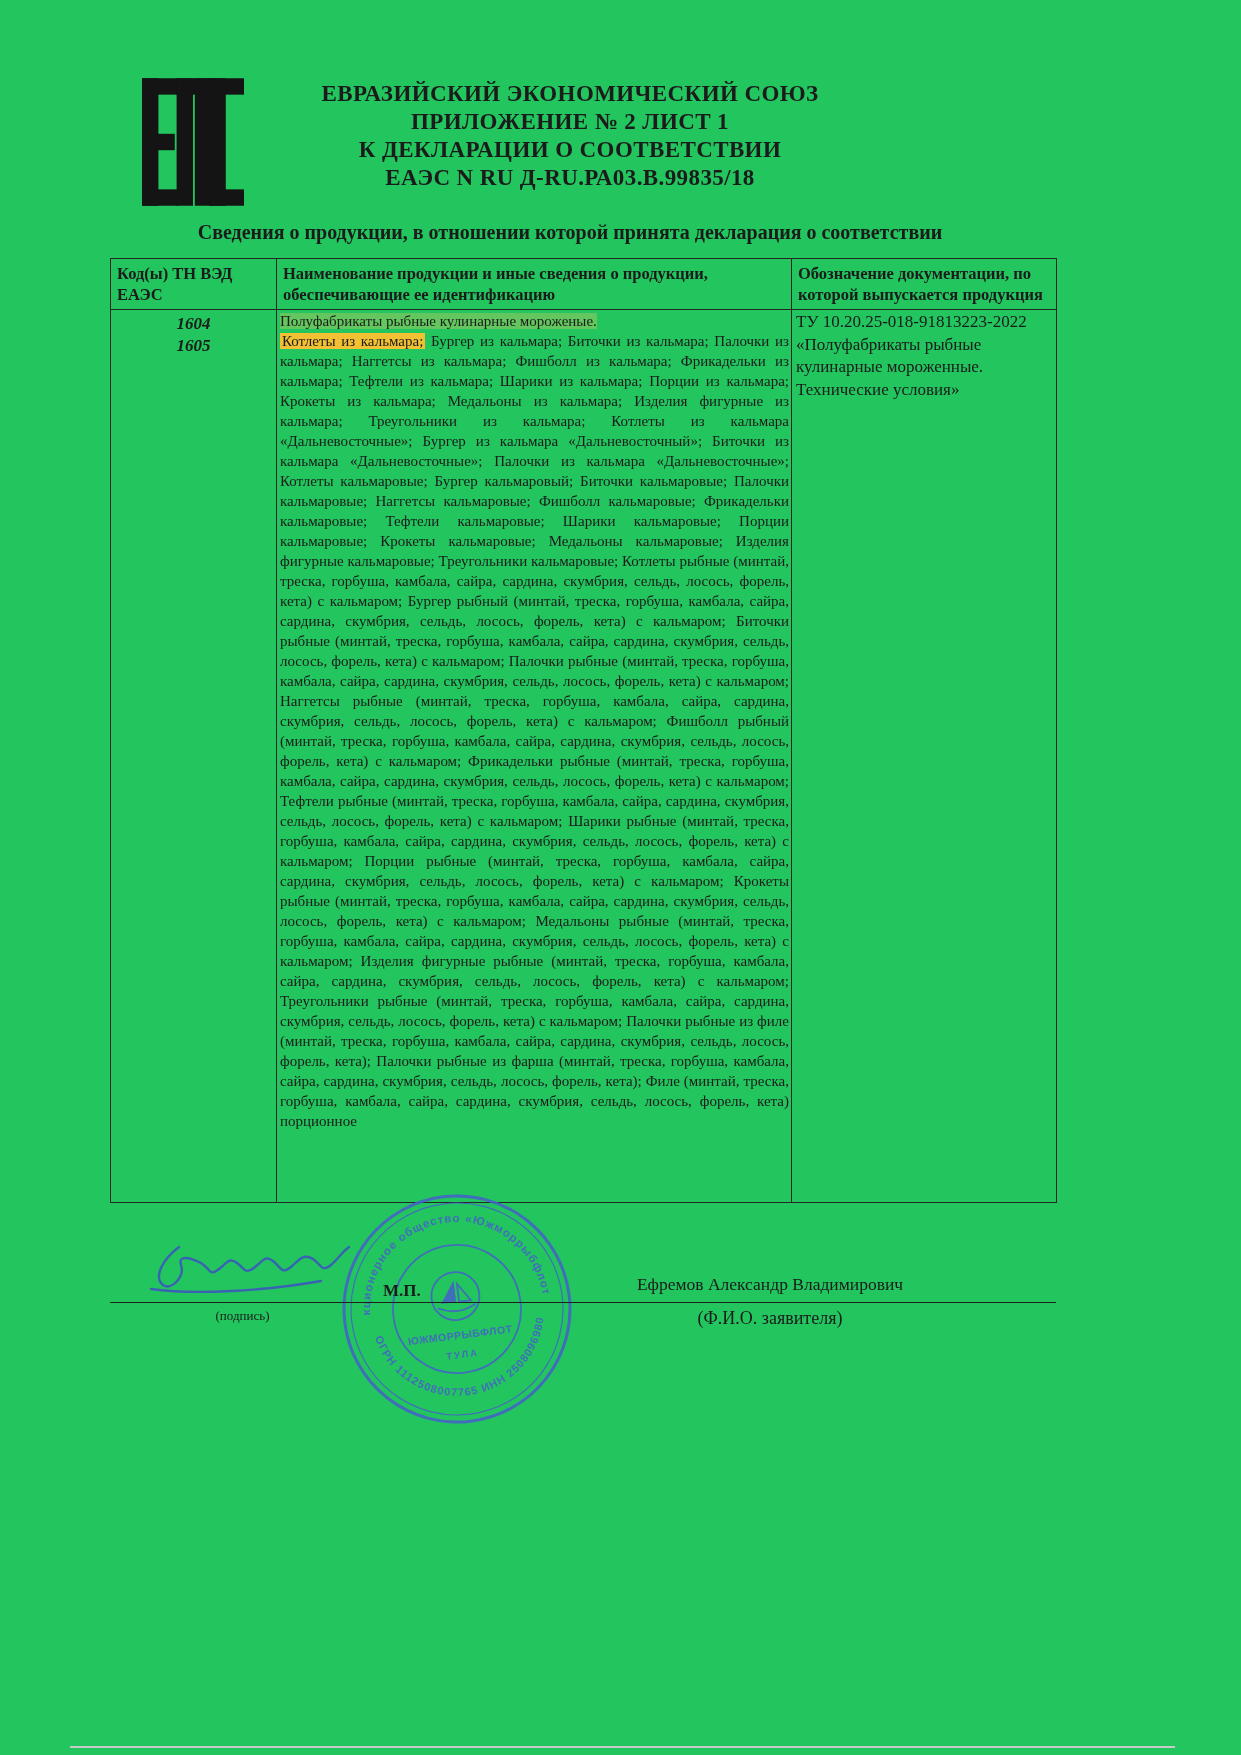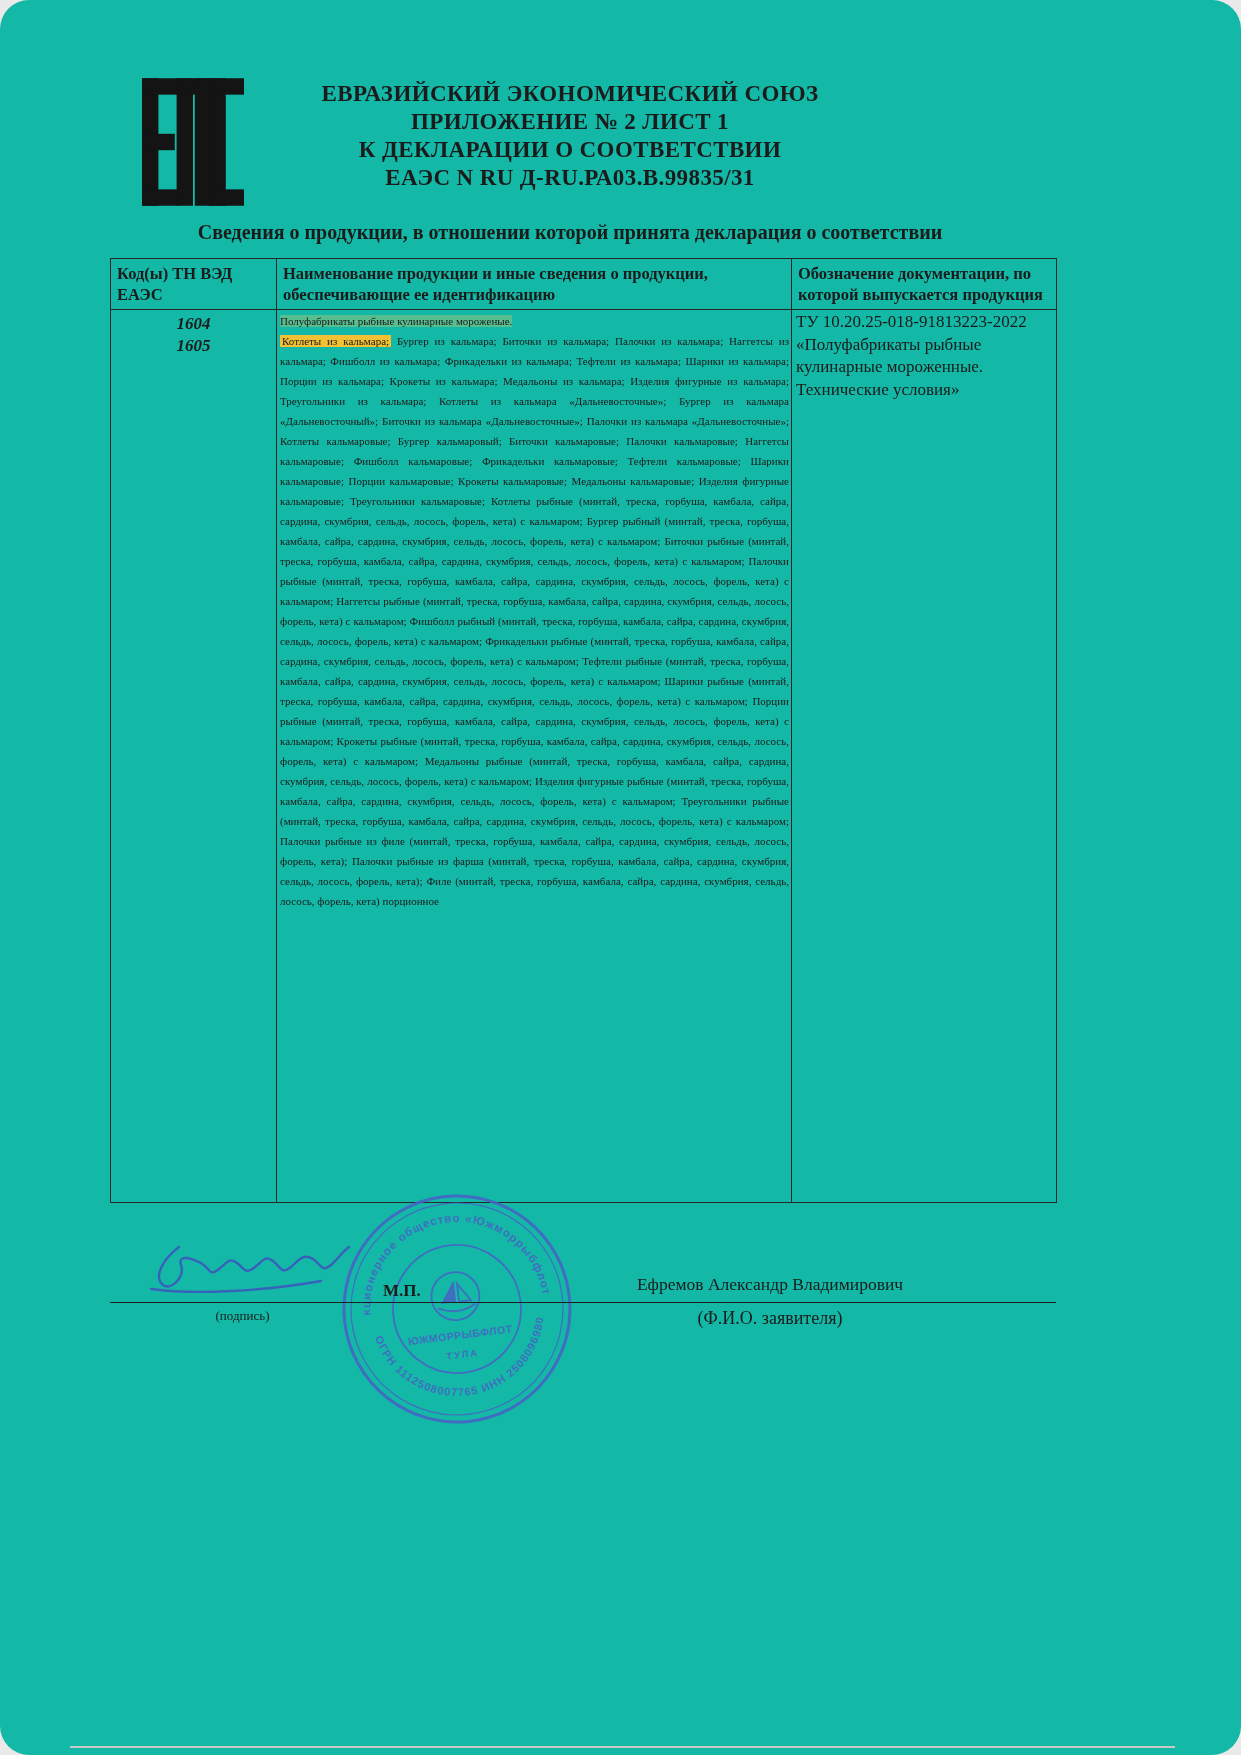--- a/index.html
+++ b/index.html
@@ -1,25 +1,24 @@
 <!DOCTYPE html>
 <html><head>
 <meta charset="utf-8">
 <style>
   * { margin:0; padding:0; box-sizing:border-box; }
   html,body { background:#e9e9e9; }
   .sheet {
     position:relative;
     width:1241px; height:1755px;
     margin:0 auto;
-    background:#14b8a6;
+    background:#22c55e;
     font-family:"Liberation Serif", serif;
     color:#1b1b1b;
     overflow:hidden;
-    border-radius:29px;
   }
   .eac-logo { position:absolute; left:142px; top:76px; width:102px; height:132px; }
   .doc-header {
     position:absolute; left:255px; top:80px; width:630px;
     text-align:center; font-weight:bold; font-size:23px; line-height:28px;
     letter-spacing:0.4px;
   }
   .doc-subtitle {
     position:absolute; left:90px; top:221px; width:960px;
     text-align:center; font-weight:bold; font-size:20px;
@@ -35,21 +34,21 @@
   .products-table th {
     font-size:16.5px; line-height:21px; padding:4px 6px;
     vertical-align:middle; text-align:left; font-weight:bold;
   }
   .products-table td { vertical-align:top; }
   .codes-cell {
     text-align:center; font-weight:bold; font-size:17px;
     padding-top:3px; line-height:22px;font-style:italic;
   }
   .product-cell {
-    font-size:11px; line-height:20px;
+    font-size:15px; line-height:20px;
     padding:1px 2px 1px 3px; text-align:justify; height:893px;
   }
   .doc-cell { font-size:17px; line-height:22.5px; padding:1px 2px 1px 4px;margin-top:20px; }
   mark.hl { background:#f1c033; color:inherit; padding:0 2px; }
   .intro-tint { background:rgba(236,201,96,0.32); }
   .sig-line { position:absolute; left:110px; top:1302px; width:946px; border-top:1.7px solid #1f1f1f; }
   .caption-sign { position:absolute; left:150px; top:1308px; width:185px; text-align:center; font-size:13px; }
   .caption-name { position:absolute; left:585px; top:1308px; width:370px; text-align:center; font-size:18px; }
   .applicant-name { position:absolute; left:585px; top:1274px; width:370px; text-align:center; font-size:17.5px; }
   .mp-label { position:absolute; left:383px; top:1281px; font-weight:bold; font-size:17px; }
@@ -79,21 +78,21 @@
         <rect x="74" y="0" width="38" height="18"></rect>
         <rect x="74" y="122" width="38" height="18"></rect>
       </g>
     </svg>
   </div>
 
   <div class="doc-header">
     <div>ЕВРАЗИЙСКИЙ ЭКОНОМИЧЕСКИЙ СОЮЗ</div>
     <div>ПРИЛОЖЕНИЕ № 2 ЛИСТ 1</div>
     <div>К ДЕКЛАРАЦИИ О СООТВЕТСТВИИ</div>
-    <div>ЕАЭС N RU Д-RU.РА03.В.99835/31</div>
+    <div>ЕАЭС N RU Д-RU.РА03.В.99835/18</div>
   </div>
 
   <div class="doc-subtitle">Сведения о продукции, в отношении которой принята декларация о соответствии</div>
 
   <table class="products-table">
     <colgroup>
         <col class="c1">
         <col class="c2">
         <col class="c3">
       </colgroup>

